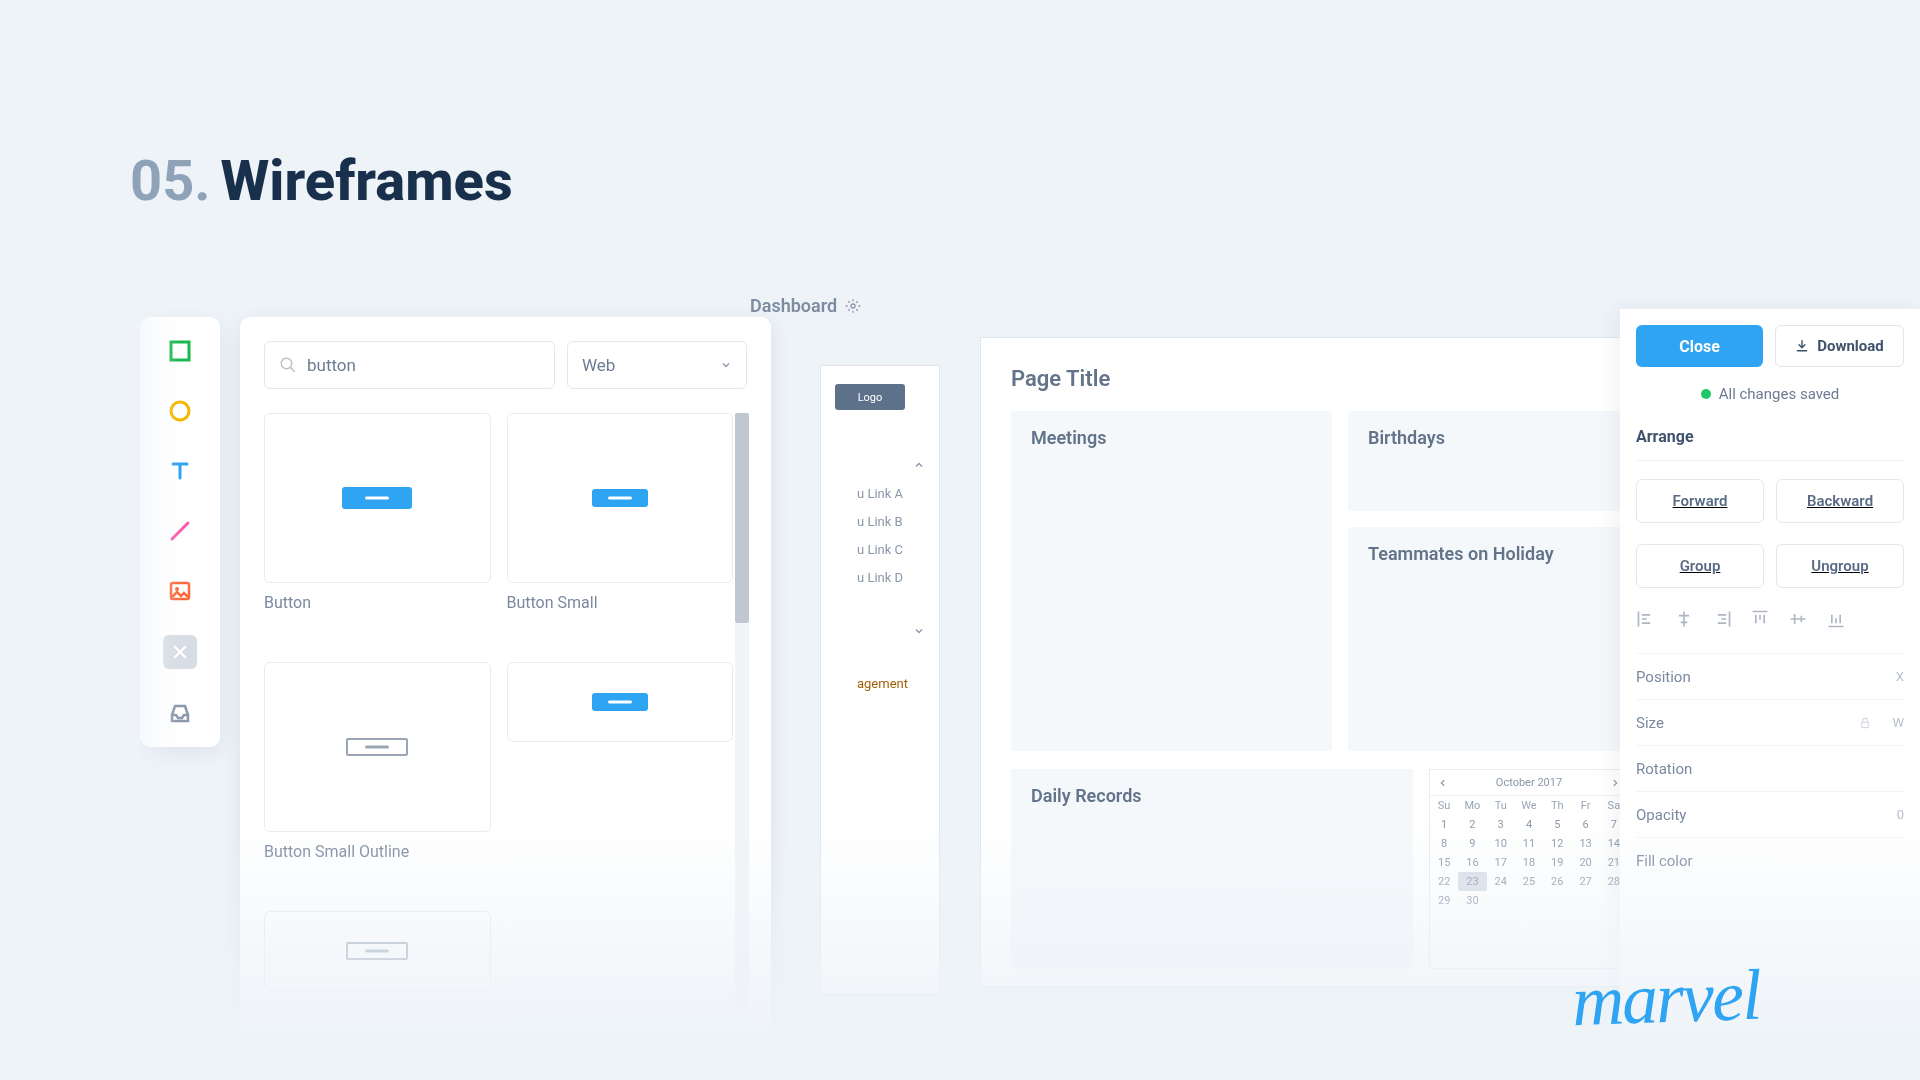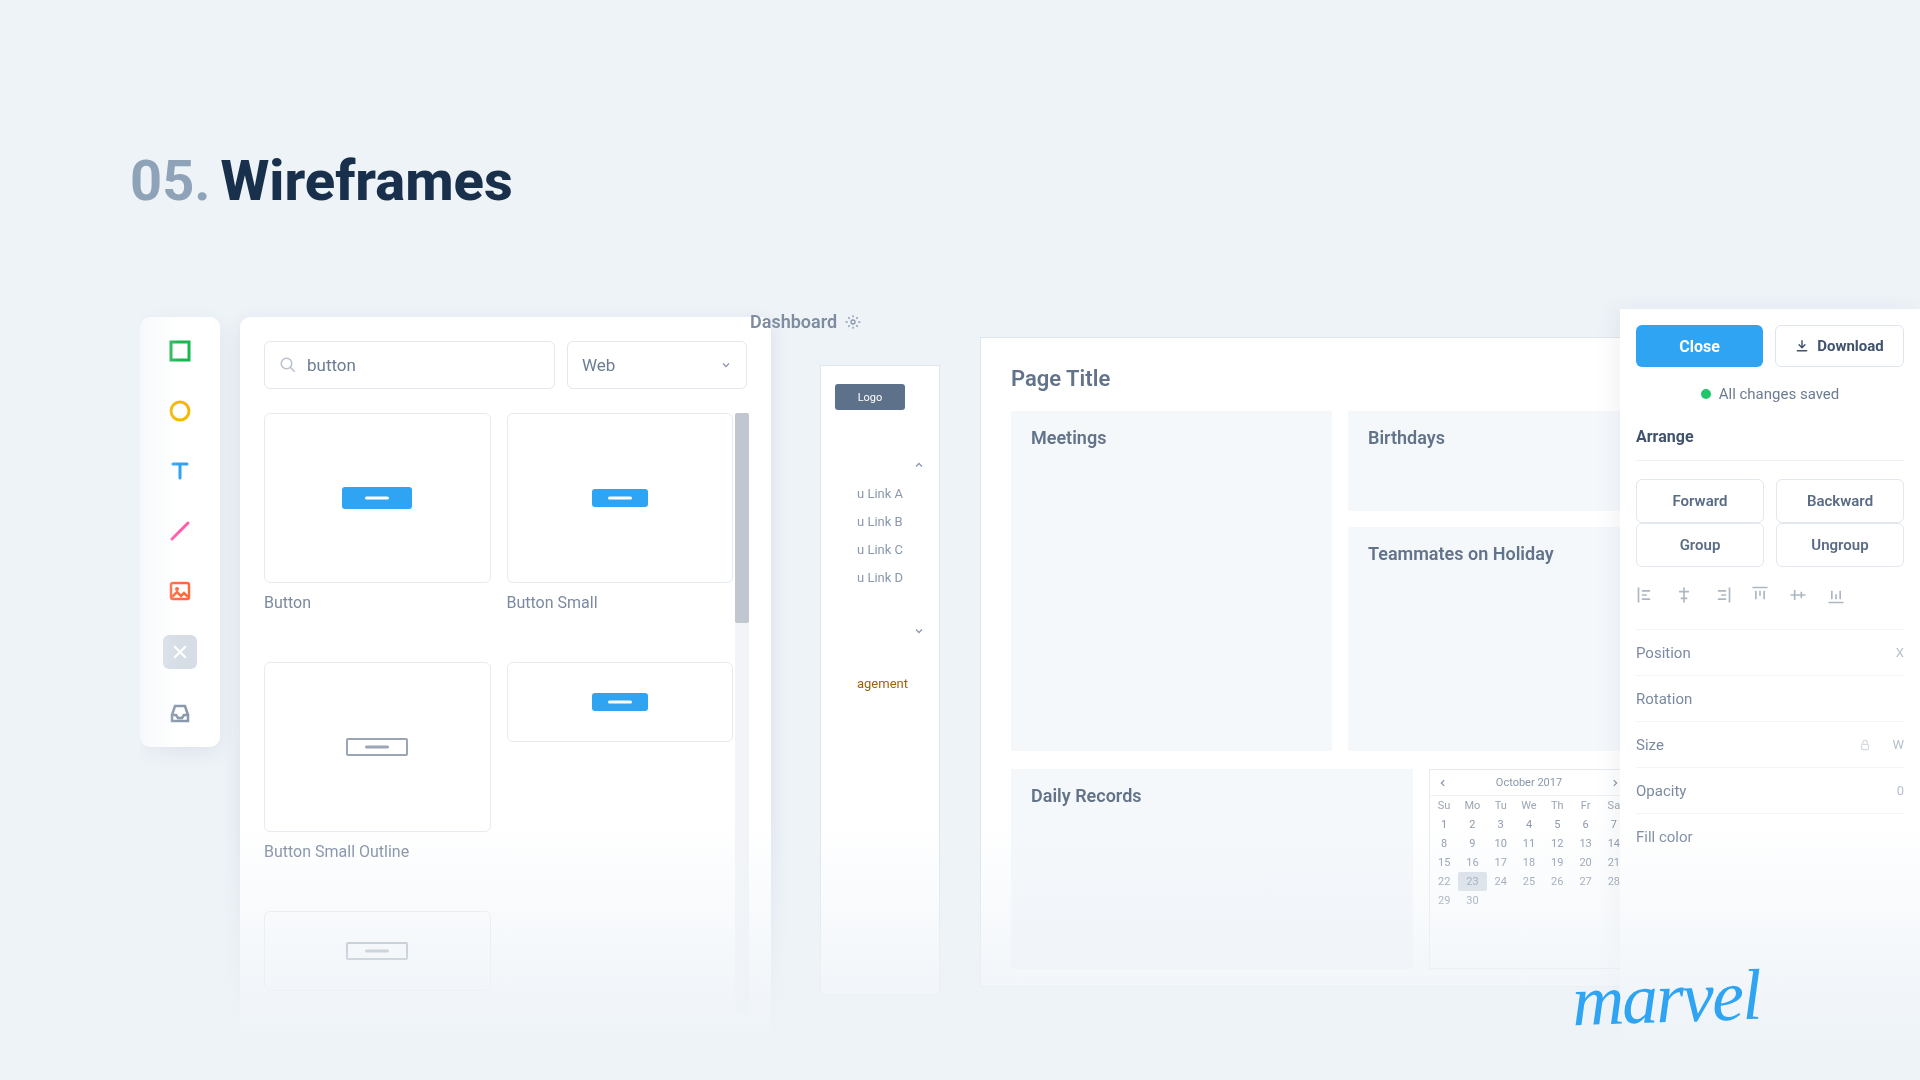--- a/index.html
+++ b/index.html
@@ -23,21 +23,21 @@
   .cp-scroll-thumb { position: absolute; top: 0; width: 14px; height: 210px; background: #c0c7d1; border-radius: 2px; }
   .cp-item .pv { height: 170px; border: 1px solid #e7ebf0; border-radius: 6px; display: flex; align-items: center; justify-content: center; }
   .cp-item .lbl { margin-top: 10px; color: #7b8aa0; font-size: 16px; }
   .btn-fill { width: 70px; height: 22px; background: #2ea4f2; border-radius: 3px; position: relative; }
   .btn-fill::after { content: ""; position: absolute; left: 50%; top: 50%; transform: translate(-50%,-50%); width: 24px; height: 3px; background: #fff; border-radius: 2px; }
   .btn-outline { width: 80px; height: 22px; border: 2px solid #9aa6b5; border-radius: 2px; position: relative; }
   .btn-outline::after { content: ""; position: absolute; left: 50%; top: 50%; transform: translate(-50%,-50%); width: 24px; height: 3px; background: #9aa6b5; border-radius: 2px; }
   .btn-fill.sm { width: 56px; height: 18px; }
   .btn-outline.sm { width: 62px; height: 18px; }
   .canvas-bg { position: absolute; top: 0; left: 540px; right: 370px; bottom: 0; }
-  .dash-label { position: absolute; top: 16px; left: 70px; color: #7d8ca0; font-size: 18px; font-weight: 600; display: flex; align-items: center; gap: 8px; }
+  .dash-label { position: absolute; top: 0; left: 70px; color: #7d8ca0; font-size: 18px; font-weight: 600; display: flex; align-items: center; gap: 8px; }
   .small-frame { position: absolute; top: 70px; left: 140px; width: 120px; height: 630px; background: #fff; border: 1px solid #e1e6ec; }
   .logo-tag { width: 70px; height: 26px; background: #5e718a; color: #fff; font-size: 11px; display: flex; align-items: center; justify-content: center; border-radius: 3px; margin: 18px 0 0 14px; }
   .menu-acc { margin-top: 40px; padding: 0 14px; }
   .menu-head { height: 30px; display: flex; align-items: center; justify-content: flex-end; font-size: 12px; color: #9aa6b5; }
   .menu-links { font-size: 13px; color: #8a98ab; line-height: 28px; padding-left: 22px; }
   .main-frame { position: absolute; top: 42px; left: 300px; width: 680px; height: 650px; background: #fff; border: 1px solid #dfe5ec; padding: 28px 30px; }
   .main-frame h2 { color: #62738a; font-size: 22px; font-weight: 600; margin-bottom: 20px; }
   .widget-row { display: flex; gap: 16px; margin-bottom: 18px; }
   .widget { background: #f5f8fb; border-radius: 2px; padding: 16px 20px; color: #62738a; font-weight: 600; font-size: 18px; }
   .w-left { flex: 1; }
@@ -59,21 +59,21 @@
   .rnav-face { width: 42px; height: 42px; background: #eaeef3; border-radius: 10px; display: flex; align-items: center; justify-content: center; font-size: 16px; color: #8a98ab; }
   .rnav-label { font-size: 11px; color: #8a98ab; }
   .rnav-dark { width: 54px; height: 46px; background: #5d6b7d; color: #fff; font-size: 11px; border-radius: 6px; display: flex; align-items: center; justify-content: center; }
   .right-panel { position: absolute; top: 14px; right: 0; width: 300px; bottom: 0; background: #fff; box-shadow: -6px 0 20px rgba(30,50,80,0.06); padding: 16px; overflow: hidden; }
   .rp-top-btns { display: flex; gap: 12px; margin-bottom: 18px; }
   .rp-close { flex: 1; height: 42px; background: #2ea4f2; color: #fff; font-weight: 700; font-size: 16px; border-radius: 6px; display: flex; align-items: center; justify-content: center; }
   .rp-download { flex: 1; height: 42px; border: 1px solid #dfe5ec; border-radius: 6px; display: flex; align-items: center; justify-content: center; gap: 8px; font-weight: 700; color: #40536d; font-size: 15px; overflow: hidden; }
   .rp-status { display: flex; align-items: center; justify-content: center; gap: 8px; font-size: 15px; color: #6b7c93; margin-bottom: 24px; }
   .rp-dot { width: 10px; height: 10px; background: #1fc76a; border-radius: 50%; }
   .rp-section-title { font-size: 16px; font-weight: 700; color: #40536d; margin-bottom: 18px; padding-bottom: 14px; border-bottom: 1px solid #eef2f6; }
-  .rp-pair { display: flex; gap: 12px; margin-bottom: 0; }
+  .rp-pair { display: flex; gap: 12px; margin-bottom: 21px; text-decoration: underline; }
   .rp-btn { flex: 1; height: 44px; border: 1px solid #e3e8ee; border-radius: 6px; display: flex; align-items: center; justify-content: center; font-size: 15px; color: #5a6c85; font-weight: 600; overflow: hidden; white-space: nowrap; }
   .rp-align-row { display: flex; gap: 18px; margin: 18px 0 24px; opacity: 0.55; }
   .rp-align-row svg { display: block; }
   .rp-prop-row { display: flex; align-items: center; justify-content: space-between; height: 46px; border-top: 1px solid #f2f4f7; font-size: 15px; color: #7b8aa0; }
   .rp-prop-val { color: #b7c0cd; font-size: 13px; }
   .marvel-logo { position: absolute; right: 160px; bottom: 40px; z-index: 60; font-family: 'Brush Script MT', cursive; font-size: 72px; color: #2ea4f2; font-style: italic; letter-spacing: -2px; transform: rotate(-2deg); }
 </style>
 </head>
 <body>
 
@@ -331,34 +331,34 @@
           </svg>
         <svg width="20" height="20" viewBox="0 0 24 24">
             <path d="M3 21h18M7 7v10M12 11v6M17 7v10" stroke="#6b7c93" stroke-width="2"></path>
           </svg>
       </div>
       <div class="rp-prop-row">
         <span>Position</span>
         <span class="rp-prop-val">X</span>
       </div>
       <div class="rp-prop-row">
-        <span>Rotation</span>
-        <span class="rp-prop-val"></span>
-      </div>
-      <div class="rp-prop-row">
         <span>Size</span>
         <span style="display:flex;align-items:center;gap:20px">
           <svg width="14" height="14" viewBox="0 0 24 24" style="opacity:0.35">
               <rect x="6" y="11" width="12" height="9" rx="2" fill="none" stroke="#8a98ab" stroke-width="2"></rect>
               <path d="M8 11V8a4 4 0 018 0v3" fill="none" stroke="#8a98ab" stroke-width="2"></path>
             </svg>
           <span class="rp-prop-val">W</span>
         </span>
       </div>
       <div class="rp-prop-row">
+        <span>Rotation</span>
+        <span class="rp-prop-val"></span>
+      </div>
+      <div class="rp-prop-row">
         <span>Opacity</span>
         <span class="rp-prop-val">0</span>
       </div>
       <div class="rp-prop-row">
         <span>Fill color</span>
       </div>
     </div>
 
   </div>
   <div class="fade-left"></div>

